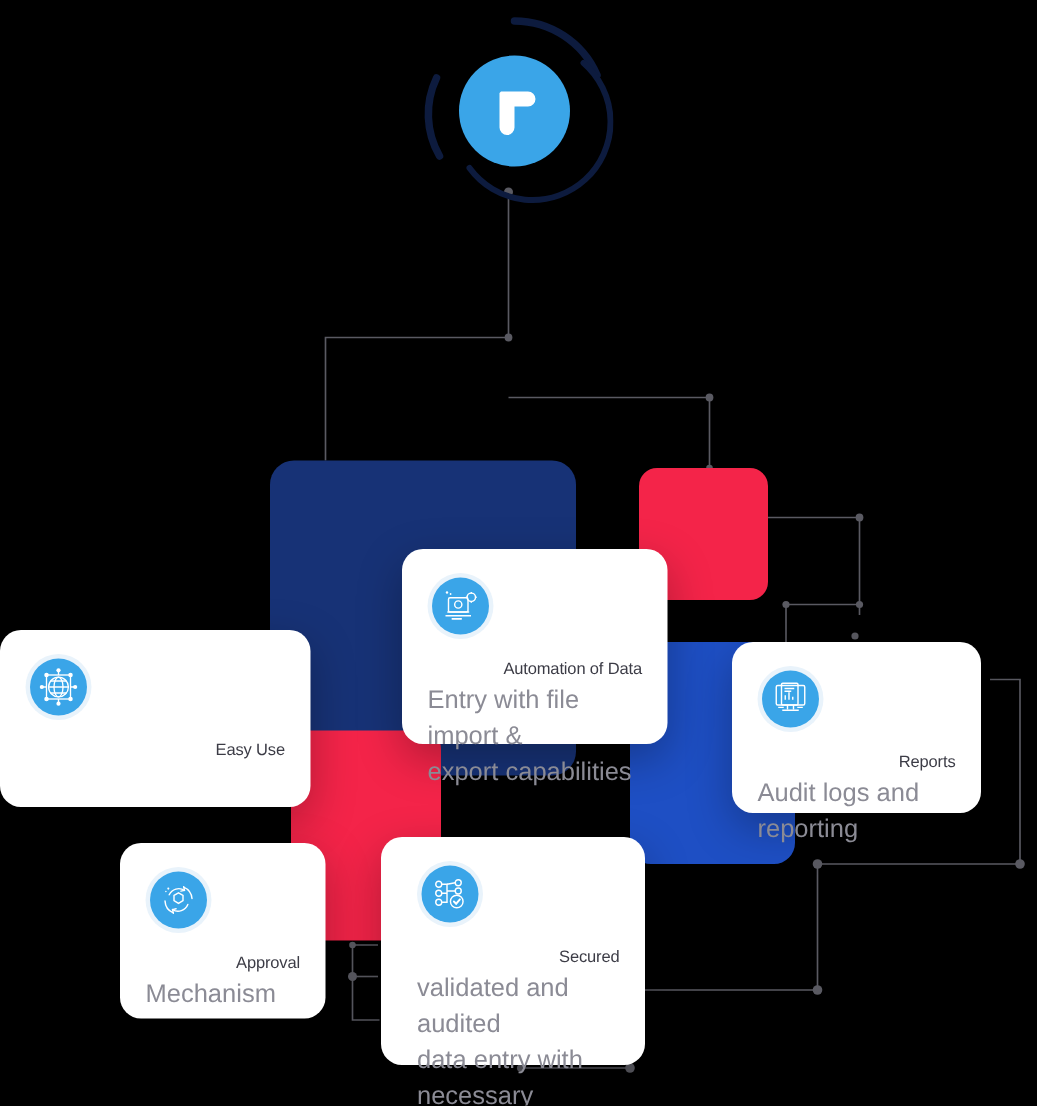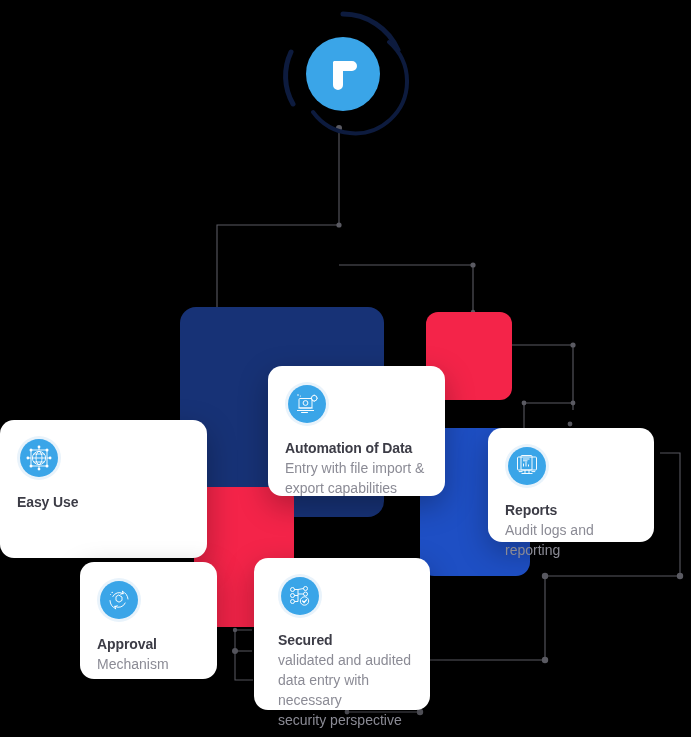--- a/index.html
+++ b/index.html
@@ -53,35 +53,36 @@
     display: flex; align-items: center; justify-content: center;
     margin-bottom: 14px;
   }
   .card-icon .disc {
     width: 38px; height: 38px;
     border-radius: 50%;
     background: #3aa5e8;
     display: flex; align-items: center; justify-content: center;
   }
   .card-title {
-    font-size: 14px;
-    font-weight: bold;
+    font-size: 11px;
+    font-weight: normal;
     color: #3c3c46;
     letter-spacing: -0.1px;
     margin-bottom: 3px;
+    text-align: right;
   }
   .card-desc {
-    font-size: 14px;
+    font-size: 17px;
     color: #8b8b95;
     line-height: 1.42;
     white-space: pre-line;
   }
 
   
-  #card-easy      { left: 0px;   top: 420px; width: 207px; height: 138px; }
+  #card-easy      { left: 0px;   top: 420px; width: 207px; height: 118px; }
   #card-autom     { left: 268px; top: 366px; width: 177px; height: 130px; }
   #card-reports   { left: 488px; top: 428px; width: 166px; height: 114px; }
   #card-approval  { left: 80px;  top: 562px; width: 137px; height: 117px; }
   #card-secured   { left: 254px; top: 558px; width: 176px; height: 152px; padding-left: 24px; }
 </style>
 </head>
 <body>
 
 <div id="stage">
 

